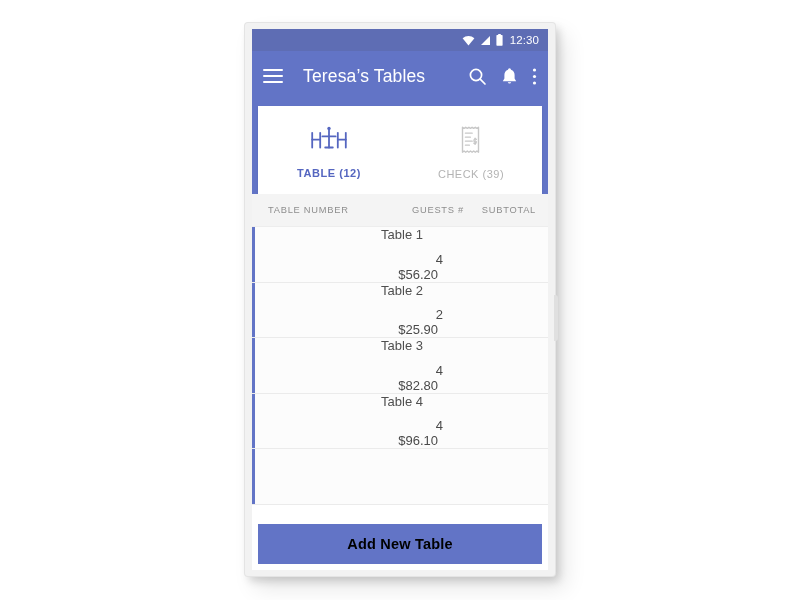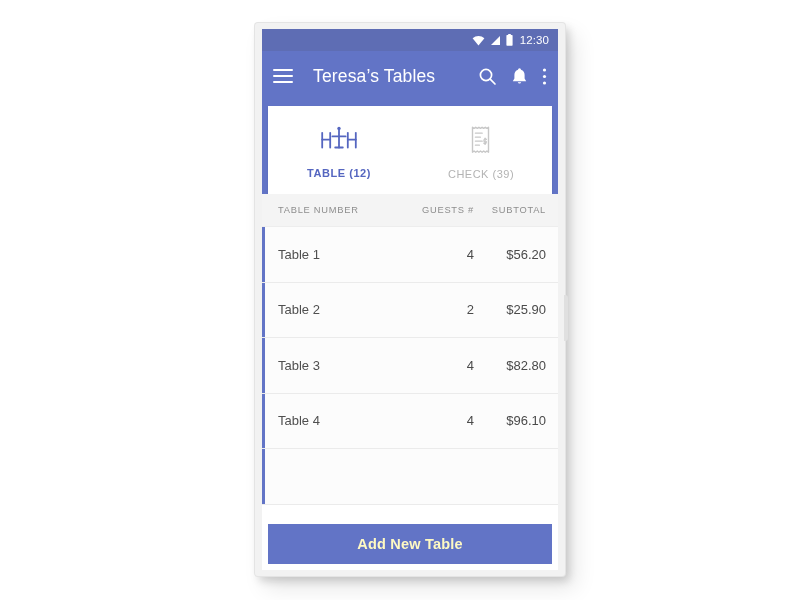--- a/index.html
+++ b/index.html
@@ -6,21 +6,21 @@
   html, body {
     width:800px; height:600px;
     background:#ffffff;
     font-family:"Liberation Sans", sans-serif;
     overflow:hidden;
   }
 
   
   #device {
     position:absolute;
-    left:255px; top:23px;
+    left:245px; top:23px;
     width:310px; height:553px;
     background:#f2f2f2;
     border-radius:3px;
     box-shadow:
       0 0 0 1px #e4e4e4,
       4px 5px 9px rgba(0,0,0,0.16),
       10px 12px 22px rgba(0,0,0,0.10);
   }
   
   #side-button {
@@ -148,37 +148,38 @@
   }
   .row {
     position:relative;
     height:55.5px;
     display:flex;
     align-items:center;
     padding:0 12px 0 16px;
     background:#fcfcfc;
     border-bottom:1px solid #ebebeb;
     cursor:pointer;
+    flex-direction:column;
   }
   .row .accent {
     position:absolute;
     left:0; top:0;
     width:3px; height:100%;
     background:#6274c6;
   }
   .row .cell { font-size:13px; color:#4a4a4a; }
   .row .cell.col-name { color:#4f4f4f; }
 
   
   #add-btn {
     position:absolute;
     left:6px; right:6px; bottom:6px;
     height:40px;
     background:#6274c6;
-    color:#fef9c3;
+    color:#000000;
     font-size:14.5px;
     font-weight:bold;
     letter-spacing:.2px;
     display:flex;
     align-items:center;
     justify-content:center;
     cursor:pointer;
     border:none;
     font-family:"Liberation Sans", sans-serif;
   }

